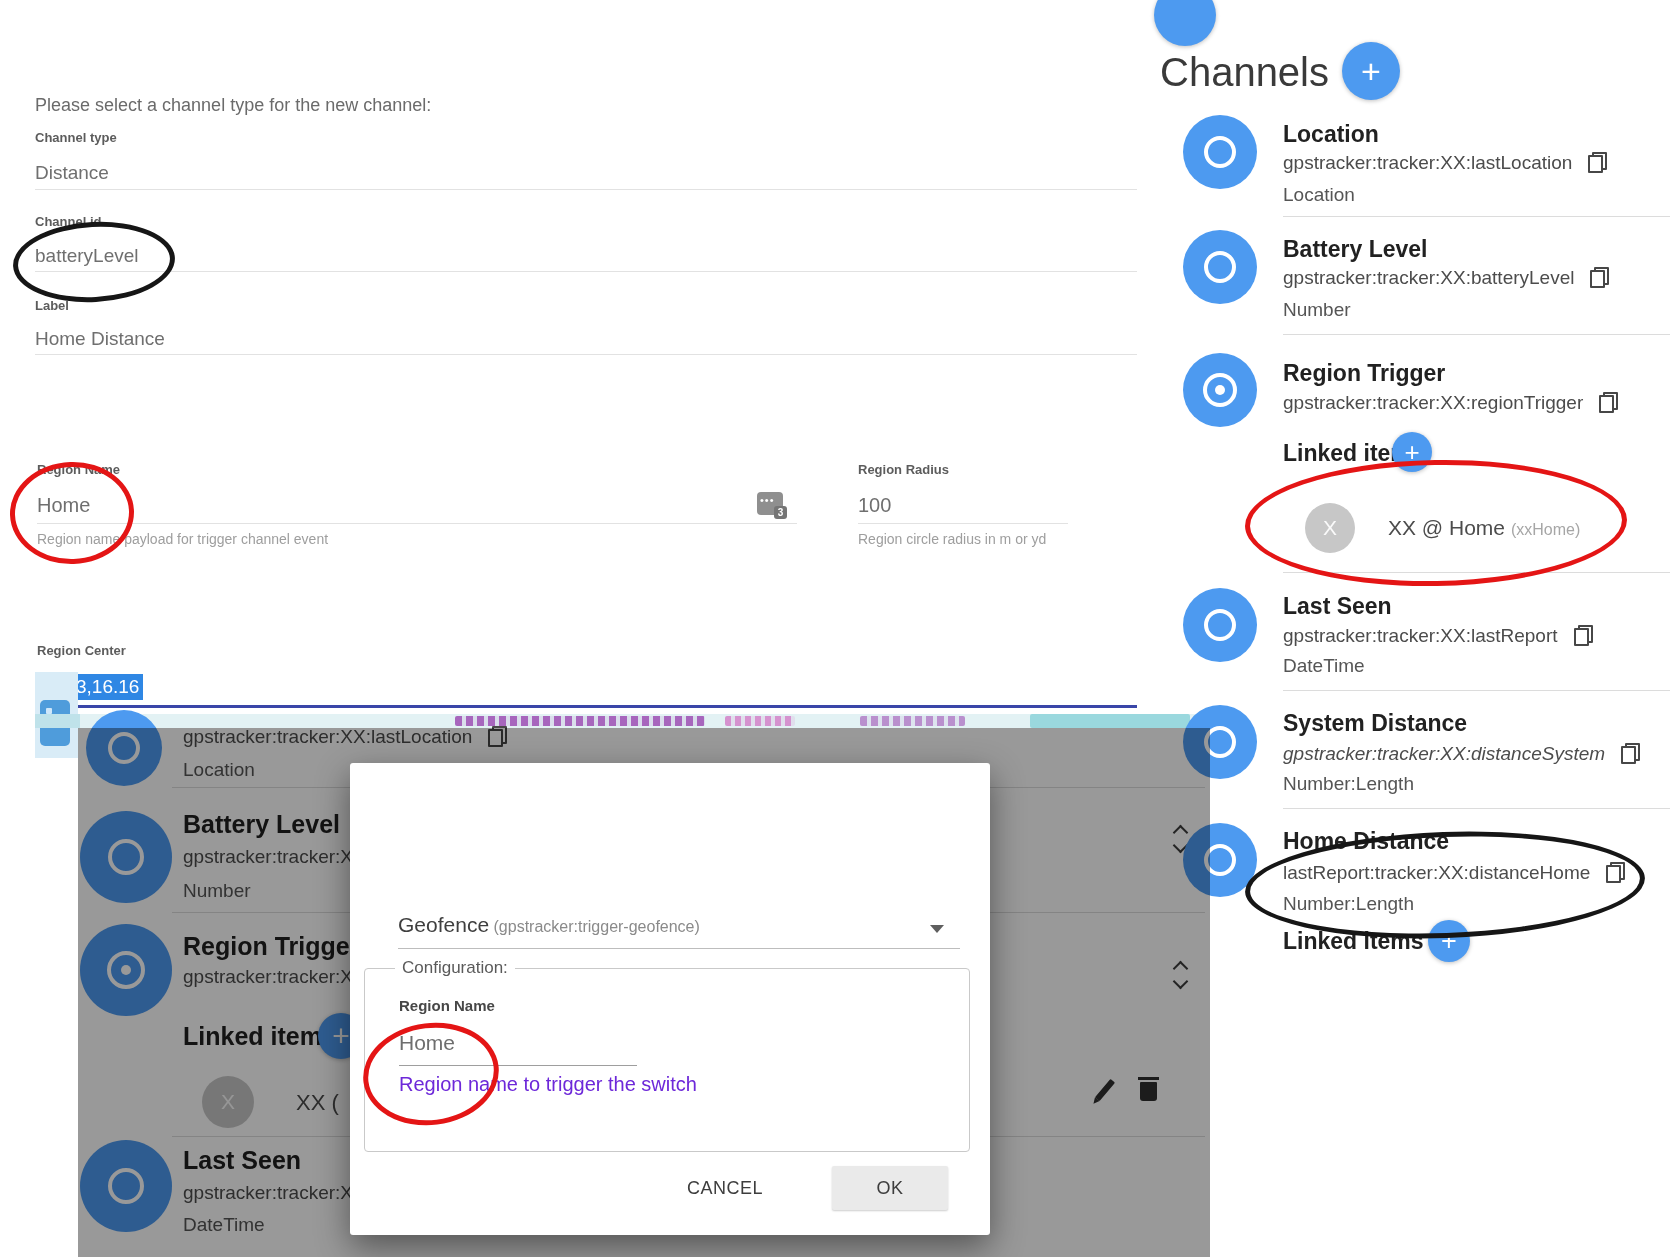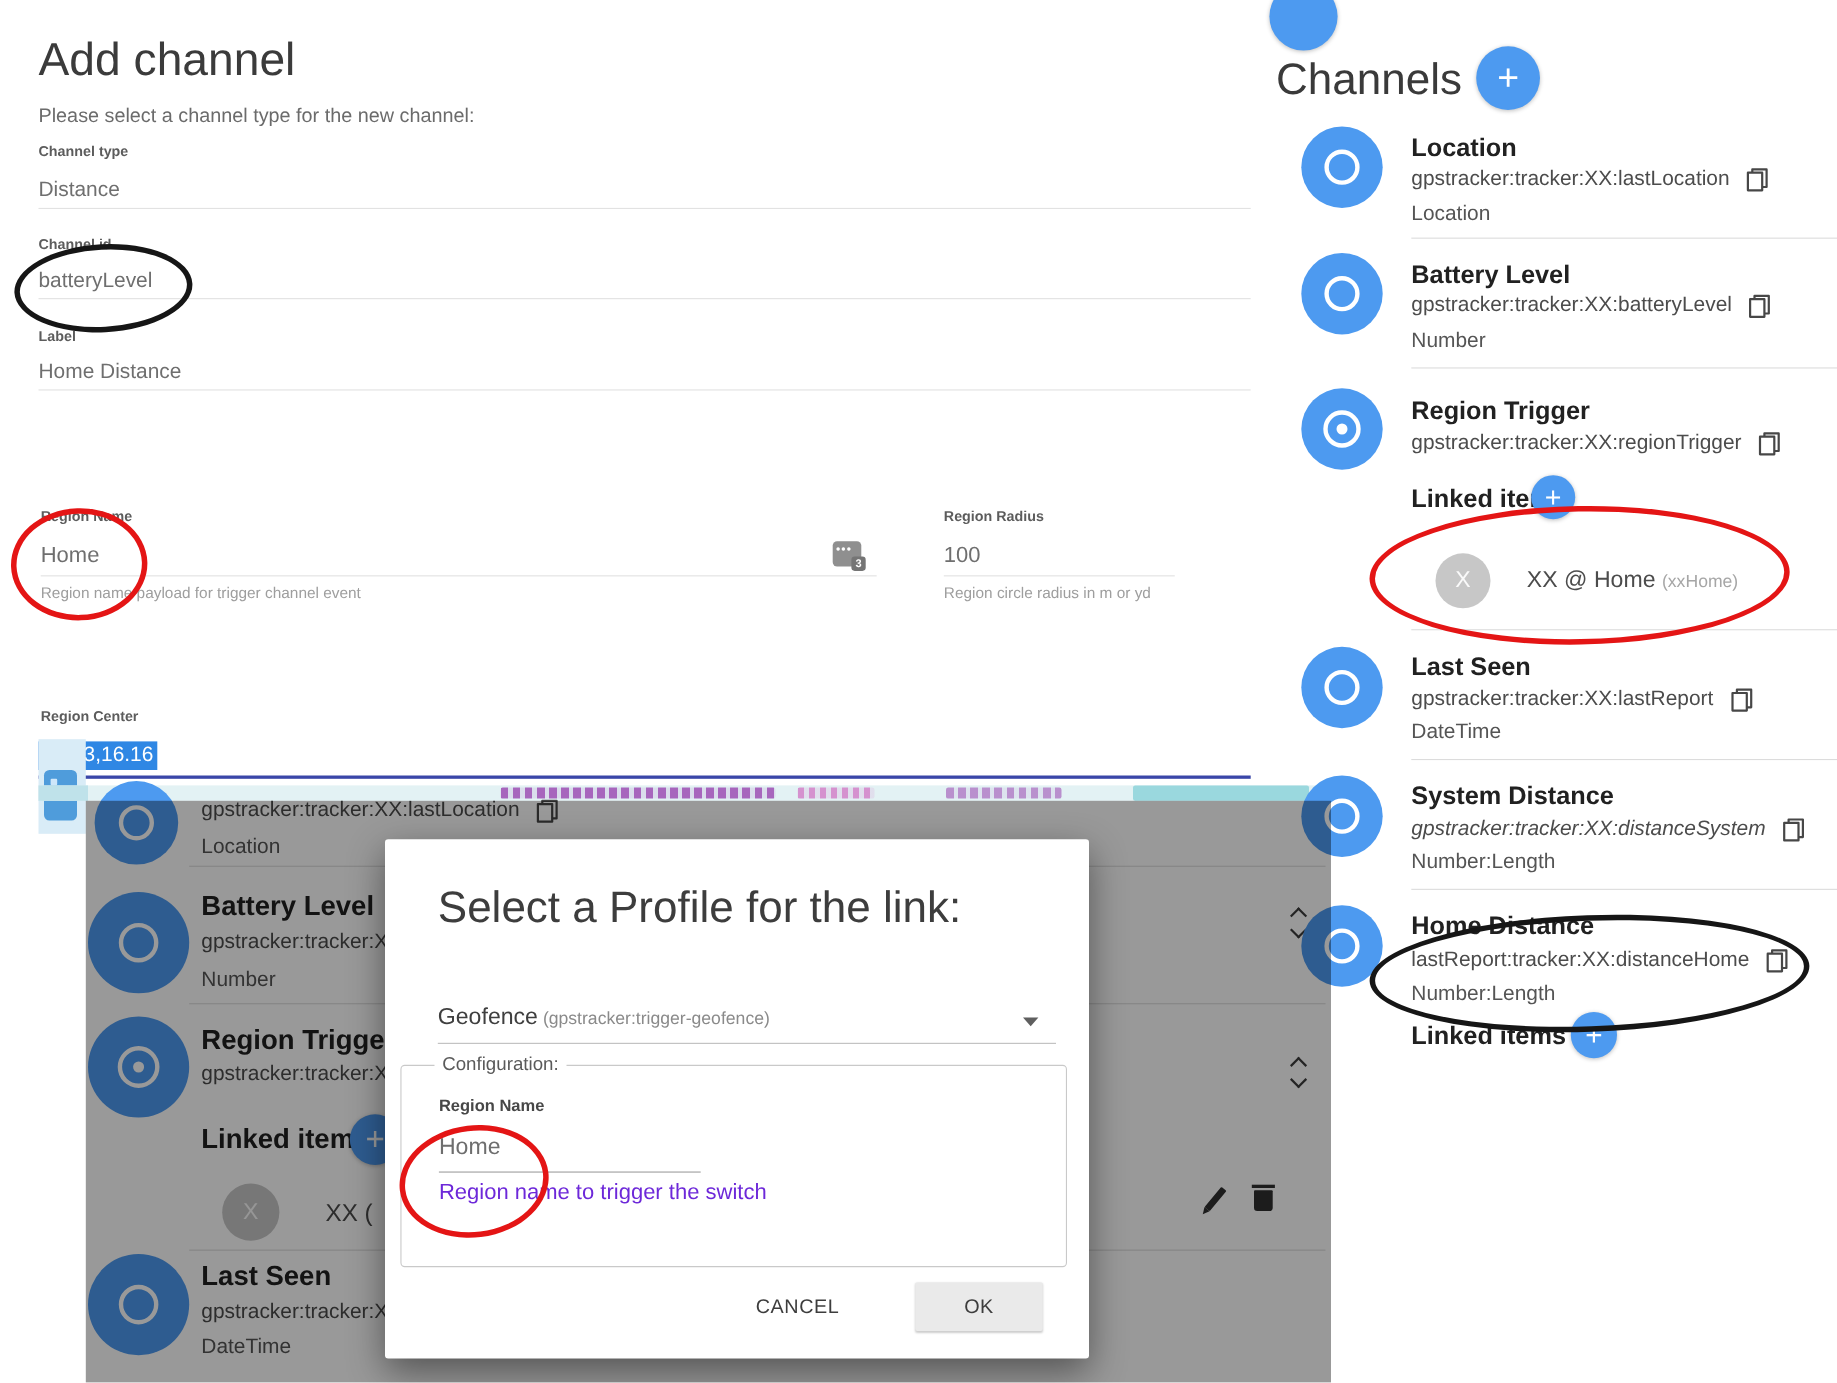--- a/index.html
+++ b/index.html
@@ -11,21 +11,21 @@
   .sub{font-size:18px;color:#6b6b6b;}
   .lbl{font-size:13px;font-weight:bold;color:#5c5c5c;}
   .val{font-size:19px;color:#6f6f6f;}
   .hline{height:1px;background:#e2e2e2;}
   .help{font-size:14px;color:#9e9e9e;}
   .h2{font-size:30px;font-weight:300;color:#3b3b3b;}
   .sel{background:#2f87e4;color:#fff;padding:2px 4px;font-size:19px;}
   .thick{height:3px;background:#3a46a8;}
   
   .t{font-size:23px;font-weight:bold;color:#212121;}
-  .idrow{display:flex;align-items:center;gap:16px;font-size:19px;color:#4c4c4c;white-space:nowrap;}
+  .idrow{display:flex;gap:16px;font-size:19px;color:#4c4c4c;white-space:nowrap;}
   .ty{font-size:19px;color:#555;}
   .dvd{height:1px;background:#dcdcdc;}
   .ring{border-radius:50%;background:#4d9af0;display:flex;align-items:center;justify-content:center;}
   .ring .o{width:24px;height:24px;border:4px solid #fff;border-radius:50%;}
   .ring .o2{width:26px;height:26px;border:4px solid #fff;border-radius:50%;display:flex;align-items:center;justify-content:center;}
   .ring .dot{width:10px;height:10px;background:#fff;border-radius:50%;}
   .fab{border-radius:50%;background:#4d9af0;color:#fff;display:flex;align-items:center;justify-content:center;
        font-size:30px;font-weight:400;line-height:1;box-shadow:0 1px 4px rgba(0,0,0,.25);}
   .copy{position:relative;display:inline-block;width:19px;height:21px;}
   .copy::before{content:"";position:absolute;right:0;top:0;width:11px;height:14px;border:2px solid #474747;border-radius:1px;}
@@ -66,21 +66,20 @@
   .btn.raised{background:#eaeaea;box-shadow:0 1px 2px rgba(0,0,0,.2);}
   
   .scrib{height:10px;background:repeating-linear-gradient(90deg,#a766bd 0 7px,rgba(167,102,189,.15) 7px 11px);border-radius:2px;}
   .scrib.pink{background:repeating-linear-gradient(90deg,#d592cf 0 6px,rgba(213,146,207,.2) 6px 10px);}
 </style>
 </head>
 <body>
 
 <div class="screen">
 
-  <div class="abs h1" style="left:35px;top:30px;">Add channel</div>
   <div class="abs sub" style="left:35px;top:95px;">Please select a channel type for the new channel:</div>
 
   <div class="abs lbl" style="left:35px;top:130px;">Channel type</div>
   <div class="abs val" style="left:35px;top:162px;">Distance</div>
   <div class="abs hline" style="left:35px;top:189px;width:1102px;"></div>
 
   <div class="abs lbl" style="left:35px;top:214px;">Channel id</div>
   <div class="abs val" style="left:35px;top:245px;">batteryLevel</div>
   <div class="abs hline" style="left:35px;top:271px;width:1102px;"></div>
 
@@ -252,21 +251,20 @@
     <span>lastReport:tracker:XX:distanceHome</span>
     <span class="copy"></span>
   </div>
   <div class="abs ty" style="left:1283px;top:893px;">Number:Length</div>
   <div class="abs t" style="left:1283px;top:928px;">Linked items</div>
   <div class="abs fab" style="left:1428px;top:920px;width:42px;height:42px;font-size:27px;">+</div>
 
   <div class="abs overlay" style="left:78px;top:728px;width:1132px;height:529px;"></div>
 
   <div class="abs modal" style="left:350px;top:763px;width:640px;height:472px;">
-    <div class="abs mtitle" style="left:48px;top:40px;">Select a Profile for the link:</div>
 
     <div class="abs" style="left:48px;top:150px;white-space:nowrap;">
       <span class="ddval">Geofence</span>
       <span class="dddet">(gpstracker:trigger-geofence)</span>
     </div>
     <div class="abs caret" style="left:580px;top:162px;"></div>
     <div class="abs hline" style="left:48px;top:185px;width:562px;background:#bdbdbd;"></div>
 
     <div class="abs fieldset" style="left:14px;top:205px;width:604px;height:182px;">
       <div class="abs legend" style="left:30px;top:-11px;">Configuration:</div>

